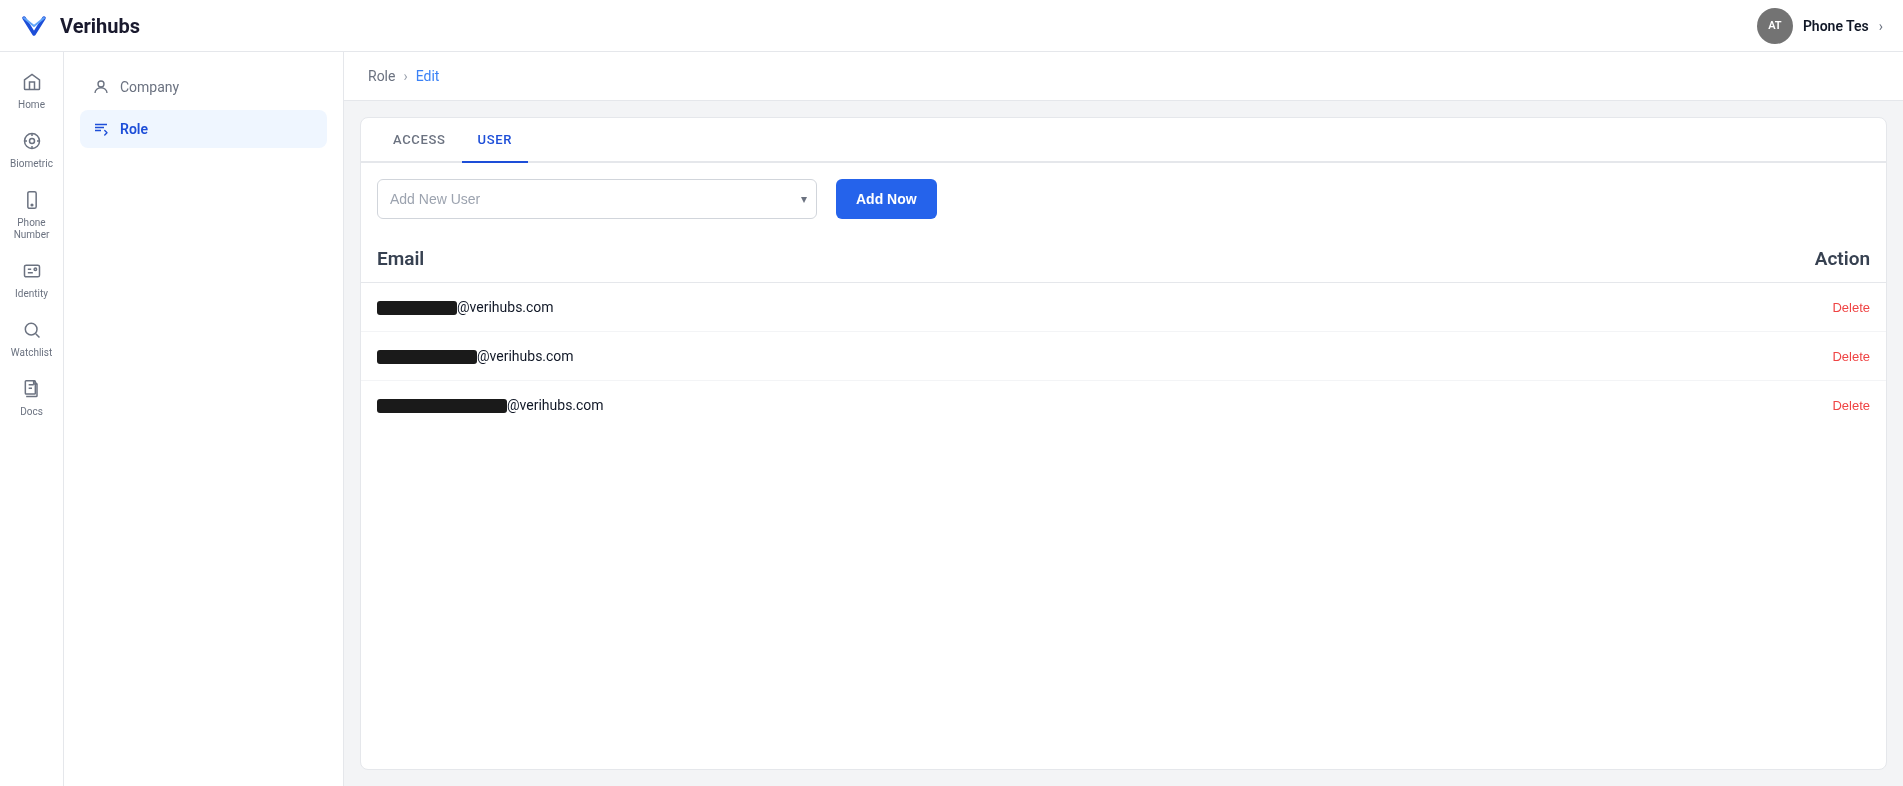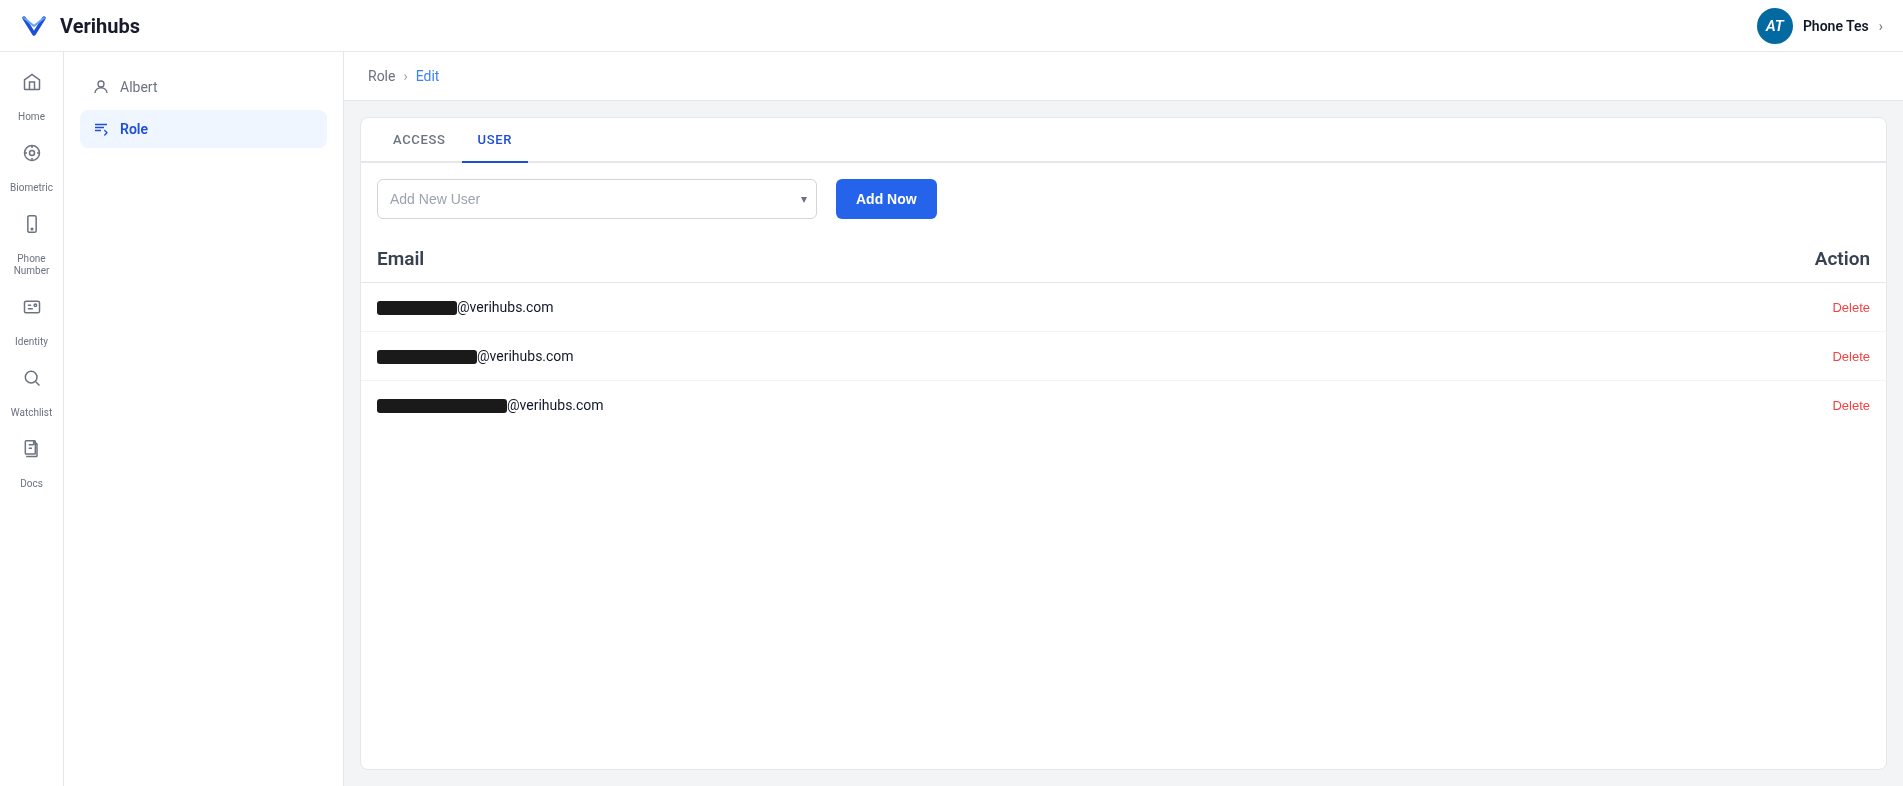--- a/index.html
+++ b/index.html
@@ -9,39 +9,39 @@
     .topnav {
       display: flex; align-items: center; justify-content: space-between;
       background: #fff; height: 52px; padding: 0 20px;
       border-bottom: 1px solid #e5e7eb; flex-shrink: 0; z-index: 10;
     }
     .topnav-left { display: flex; align-items: center; gap: 12px; }
     .logo-icon { width: 28px; height: 28px; }
     .logo-text { font-size: 20px; font-weight: 700; color: #1a1a2e; }
     .topnav-right { display: flex; align-items: center; gap: 10px; }
     .avatar-circle {
-      width: 36px; height: 36px; border-radius: 50%; background: #0369a1;
+      width: 36px; height: 36px; border-radius: 50%; background: #737373;
       display: flex; align-items: center; justify-content: center;
-      color: #fff; font-size: 15px; font-weight: 600; font-style: italic;
+      color: #fff; font-size: 11px; font-weight: 600;
     }
     .user-name { font-size: 14px; font-weight: 600; color: #111827; }
     .chevron-right { color: #6b7280; font-size: 14px; }
 
     
     .main-layout { display: flex; flex: 1; overflow: hidden; }
 
     
     .icon-sidebar {
       width: 64px; background: #fff; border-right: 1px solid #e5e7eb;
       display: flex; flex-direction: column; align-items: center;
       padding: 12px 0; gap: 4px; flex-shrink: 0;
     }
     .sidebar-icon-item {
       display: flex; flex-direction: column; align-items: center;
-      gap: 19px; padding: 8px 6px; border-radius: 8px; cursor: pointer;
+      gap: 7px; padding: 8px 6px; border-radius: 8px; cursor: pointer;
       width: 56px; color: #6b7280;
     }
     .sidebar-icon-item svg { width: 20px; height: 20px; }
     .sidebar-icon-label { font-size: 10px; text-align: center; line-height: 1.2; }
 
     
     .left-nav {
       width: 280px; background: #fff; border-right: 1px solid #e5e7eb;
       padding: 16px; flex-shrink: 0;
     }
@@ -202,21 +202,21 @@
     </div>
   </aside>
 
   <nav class="left-nav">
 
     <div class="nav-item">
       <svg viewBox="0 0 24 24" fill="none" stroke="currentColor" stroke-width="1.8">
         <circle cx="12" cy="8" r="4"></circle>
         <path d="M4 20c0-4 3.6-7 8-7s8 3 8 7"></path>
       </svg>
-      <span>Albert</span>
+      <span>Company</span>
     </div>
 
     <div class="nav-item active">
       <svg viewBox="0 0 24 24" fill="none" stroke="currentColor" stroke-width="1.8">
         <path d="M4 6h16M4 10h12M4 14h8"></path>
         <path d="M17 14l3 3-3 3" stroke-linecap="round" stroke-linejoin="round"></path>
       </svg>
       <span>Role</span>
     </div>
   </nav>

